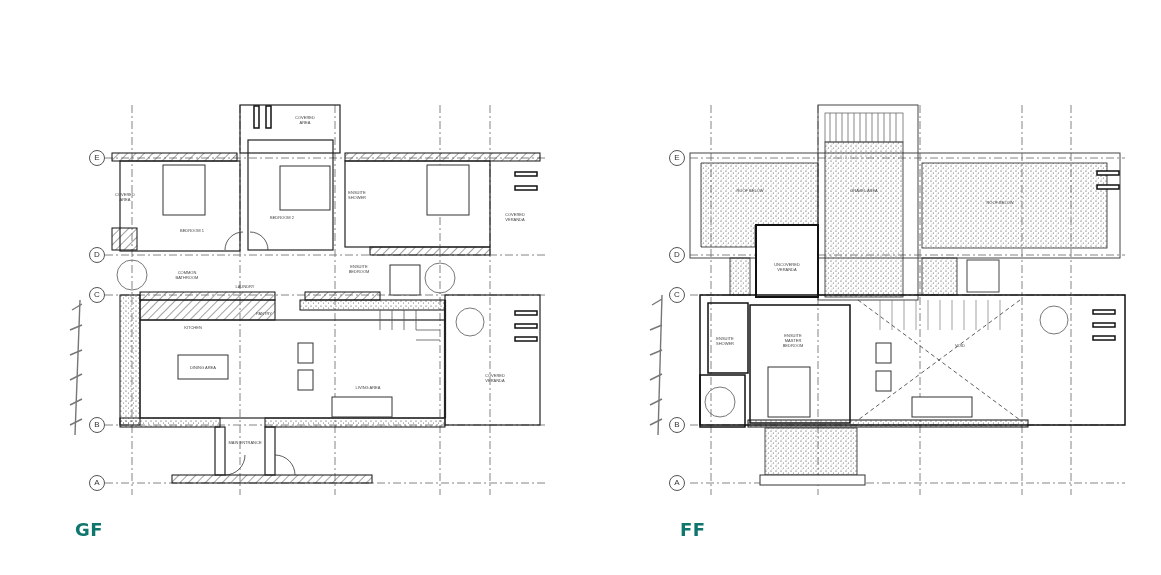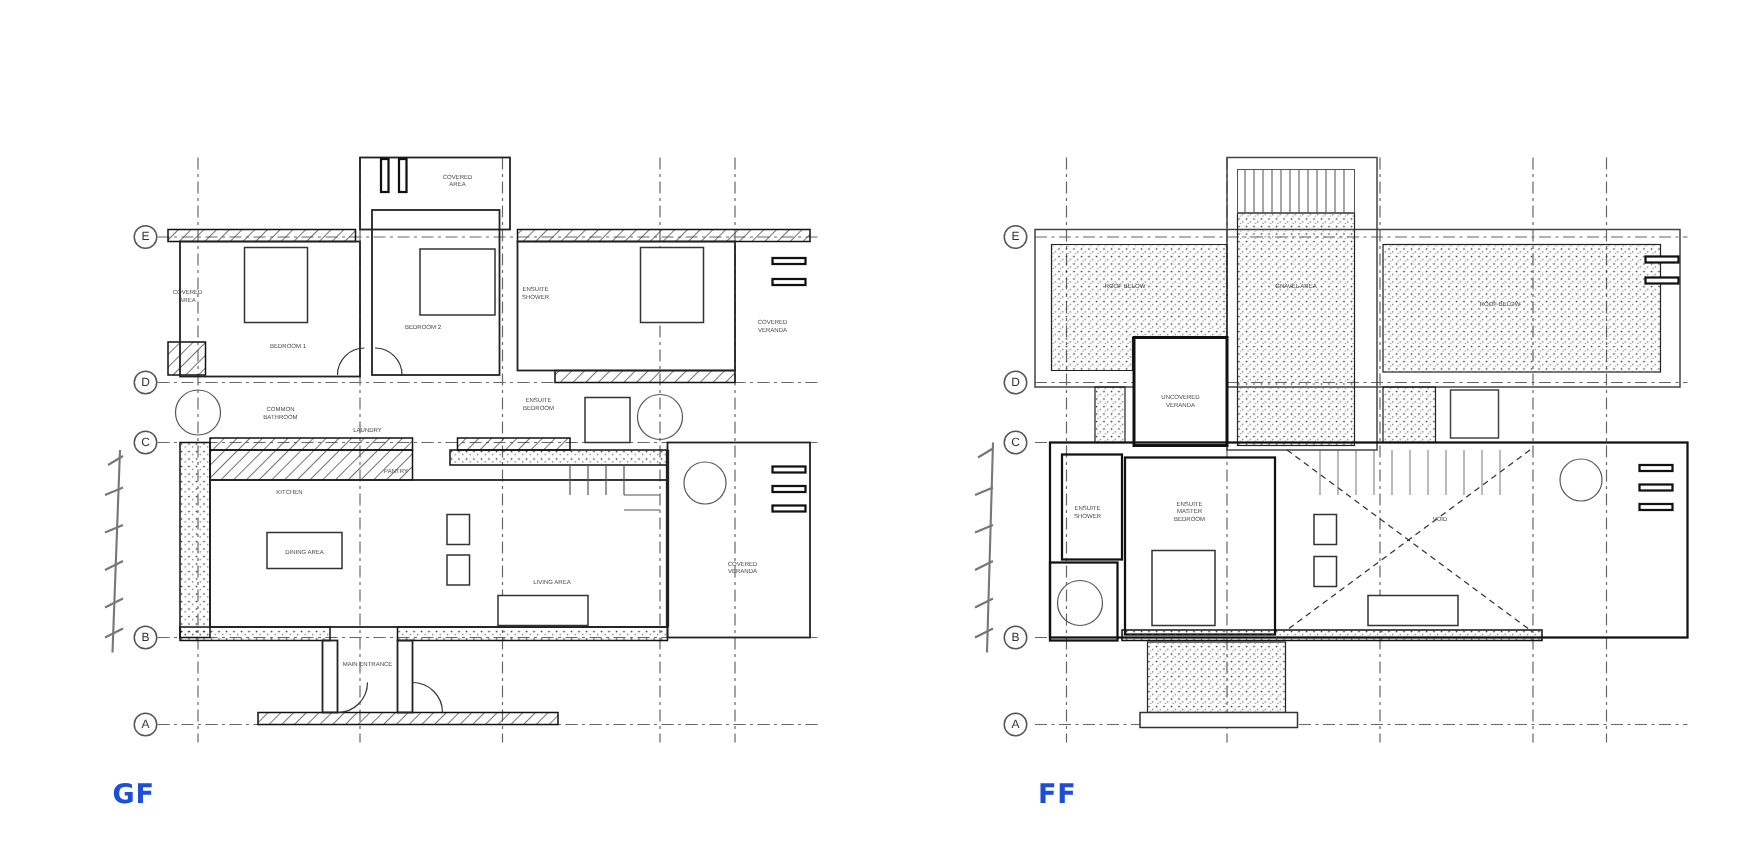--- a/index.html
+++ b/index.html
@@ -1,19 +1,19 @@
 <!DOCTYPE html>
 <html><head>
 <meta charset="utf-8">
 <style>
   html,body{margin:0;padding:0;background:#ffffff;}
   body{width:1161px;height:575px;position:relative;overflow:hidden;font-family:"Liberation Sans",sans-serif;color:#111;}
   .plan{position:absolute;top:0;}
   .plan svg{position:absolute;left:0;top:0;}
-  .floor-label{position:absolute;font-family:"DejaVu Sans",sans-serif;font-size:18px;font-weight:bold;color:#1d4ed8;letter-spacing:0.5px;}
+  .floor-label{position:absolute;font-family:"DejaVu Sans",sans-serif;font-size:18px;font-weight:bold;color:#0f766e;letter-spacing:0.5px;}
   .room{position:absolute;font-size:4px;color:#444;text-transform:uppercase;text-align:center;line-height:5px;white-space:pre-line;}
   .grid-bubble{position:absolute;width:14px;height:14px;border:1px solid #555;border-radius:50%;font-size:8px;line-height:14px;text-align:center;background:#fff;color:#333;}
 </style>
 </head>
 <body>
 
 <div class="plan" style="left:0;width:580px;height:575px;">
   <svg width="580" height="575">
     <defs>
       <pattern id="hatch" width="6" height="6" patternUnits="userSpaceOnUse" patternTransform="rotate(45)">
@@ -263,14 +263,14 @@
   <div class="grid-bubble" style="left:89px;top:475px;">A</div>
 
   <div class="room" style="left:150px;top:188px;width:40px;">ROOF BELOW</div>
   <div class="room" style="left:262px;top:188px;width:44px;">GRAVEL AREA</div>
   <div class="room" style="left:400px;top:200px;width:40px;">ROOF BELOW</div>
   <div class="room" style="left:190px;top:262px;width:34px;">UNCOVERED VERANDA</div>
   <div class="room" style="left:130px;top:336px;width:30px;">ENSUITE SHOWER</div>
   <div class="room" style="left:197px;top:333px;width:32px;">ENSUITE MASTER BEDROOM</div>
   <div class="room" style="left:370px;top:343px;width:20px;">VOID</div>
 
-  <div class="floor-label" style="left:100px;top:519px;margin-left:12px;">FF</div>
+  <div class="floor-label" style="left:100px;top:519px;">FF</div>
 </div>
 
 </body></html>

